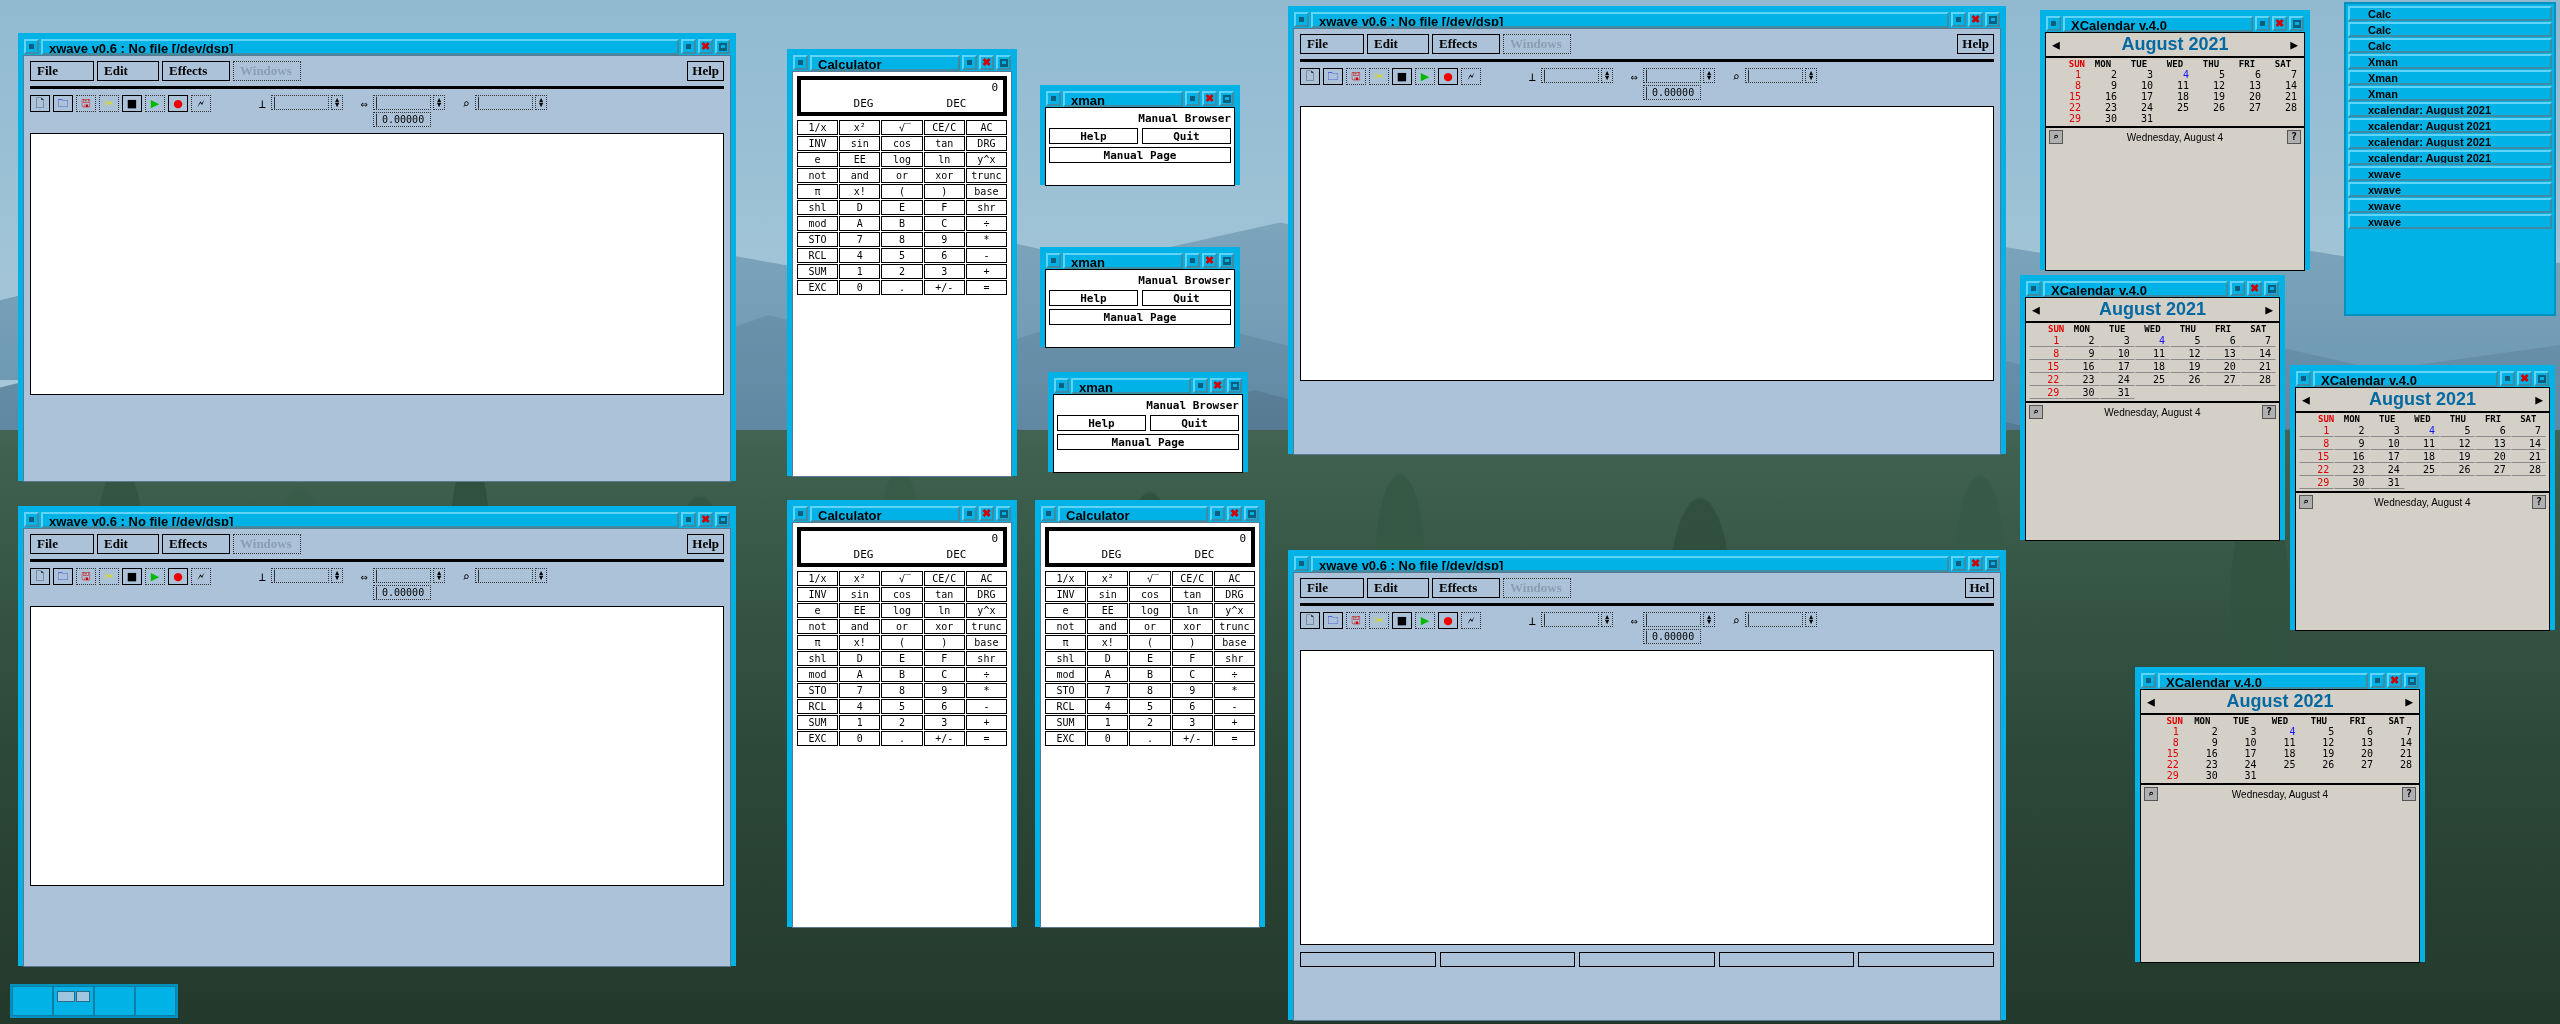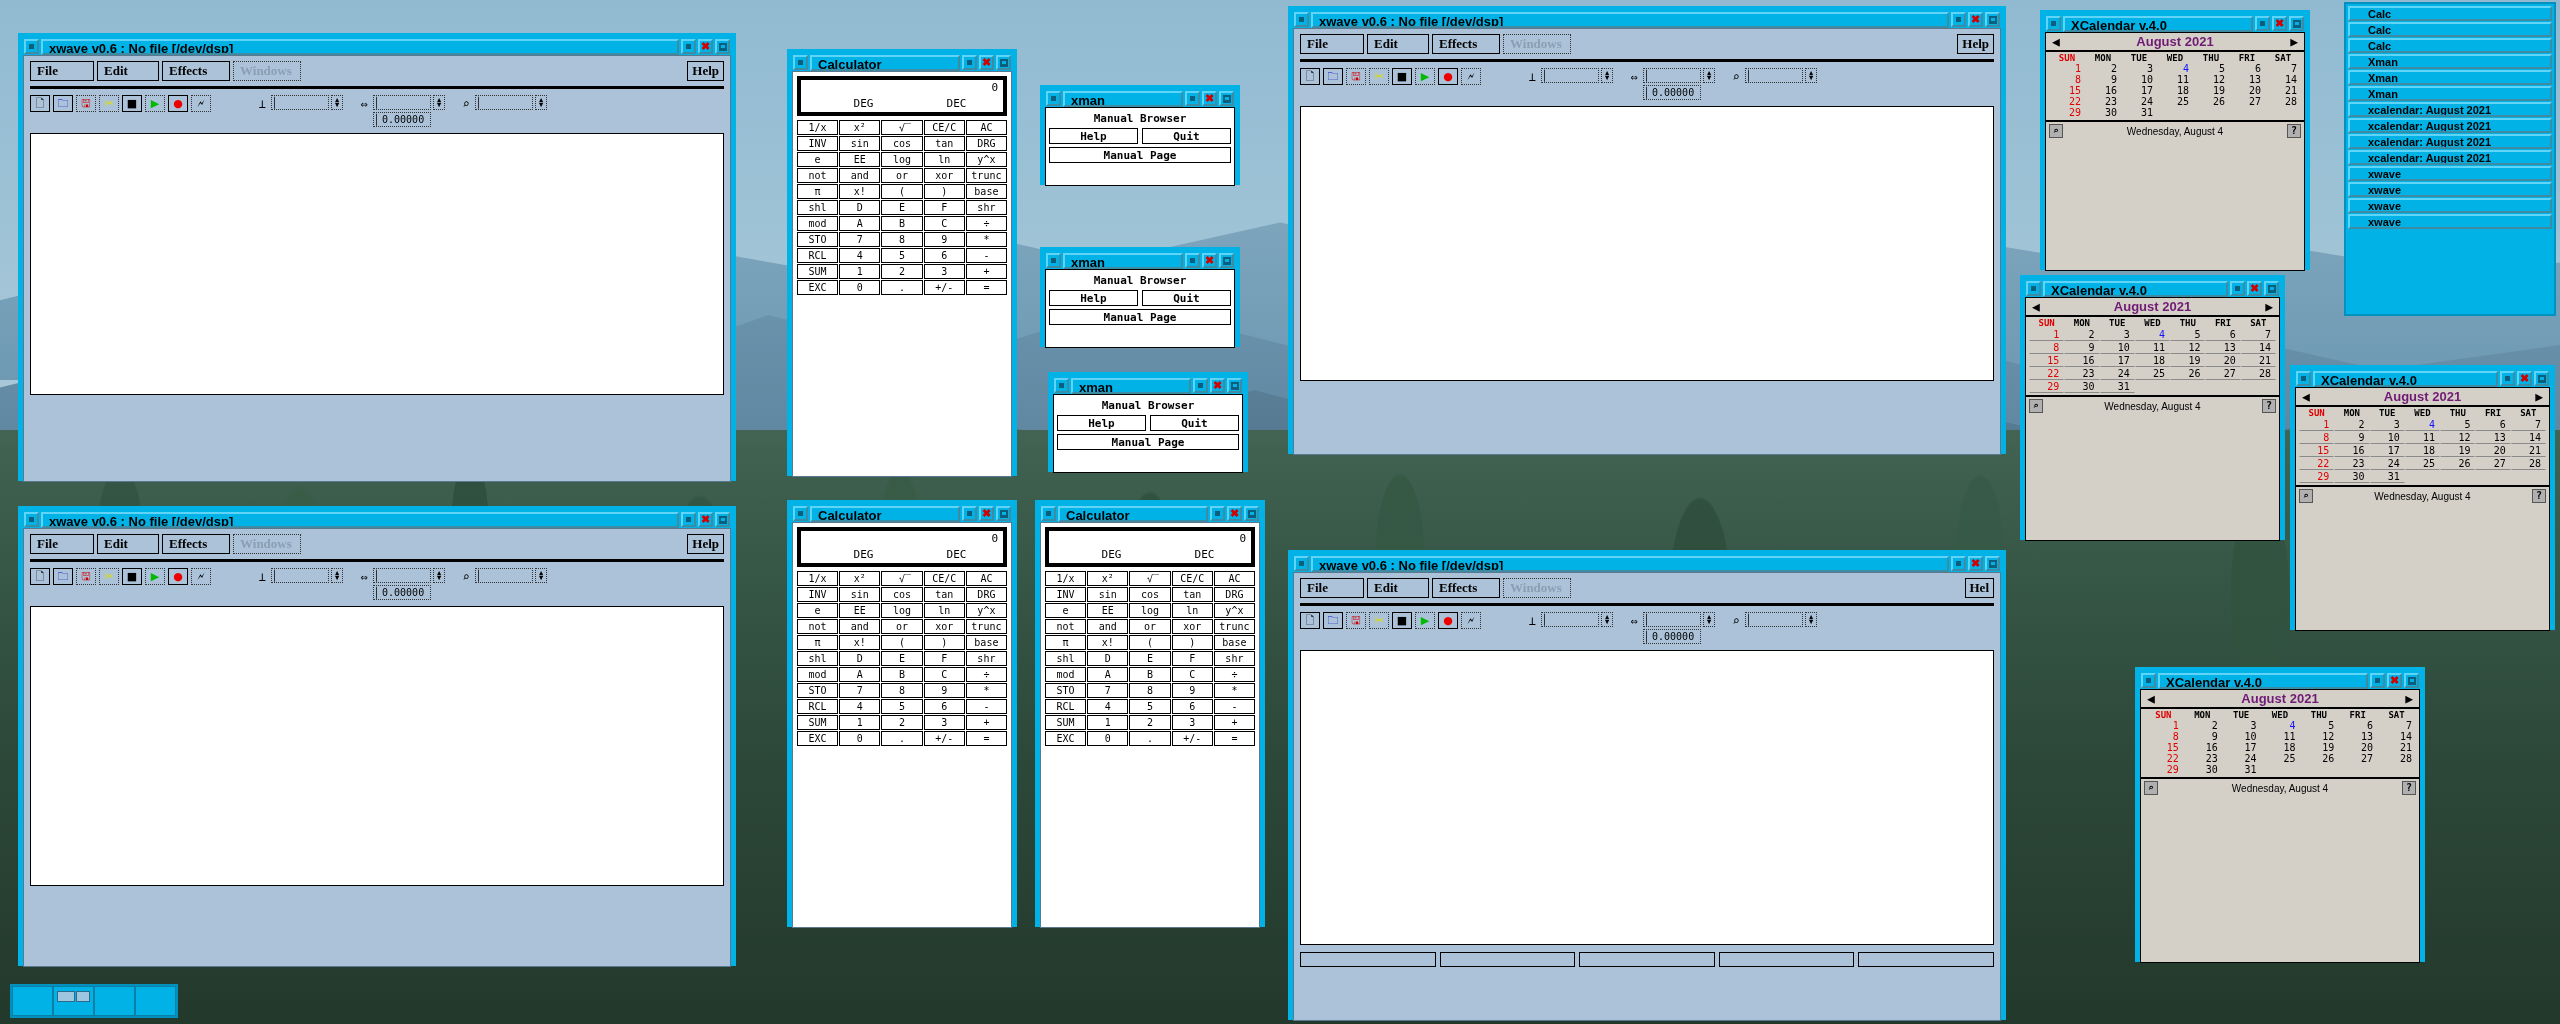--- a/index.html
+++ b/index.html
@@ -75,35 +75,35 @@
   .calc-disp{background:#fff;border:4px solid #000;box-sizing:border-box;margin:4px;position:relative;
     height:40px;font-family:"DejaVu Sans Mono",monospace;}
   .calc-num{position:absolute;right:5px;top:1px;font-size:11px;}
   .calc-mode{position:absolute;bottom:2px;left:16px;right:0;display:flex;justify-content:space-around;font-size:11px;}
   .calc-grid{display:grid;grid-template-columns:repeat(5,1fr);gap:1px;margin:0 4px 4px 4px;}
   .ckey{background:#fff;border:1px solid #000;box-sizing:border-box;text-align:center;
     font-family:"DejaVu Sans Mono",monospace;font-size:10px;line-height:14px;height:15px;overflow:hidden;color:#000;}
 
   
   .xman-body{background:#fff;border:1px solid #000;box-sizing:border-box;padding:3px;}
-  .xman-title{text-align:center;font-family:"DejaVu Sans Mono",monospace;font-weight:bold;font-size:11px;
+  .xman-title{text-align:right;font-family:"DejaVu Sans Mono",monospace;font-weight:bold;font-size:11px;
     color:#000;margin:1px 0 3px 0;}
   .xman-row{display:flex;gap:4px;margin-bottom:3px;}
   .xman-btn{flex:1 1 0;background:#fff;border:1px solid #000;box-sizing:border-box;text-align:center;
     font-family:"DejaVu Sans Mono",monospace;font-weight:bold;font-size:11px;line-height:15px;height:16px;color:#000;}
 
   
   .cal-body{background:#d4d0c8;border:1px solid #000;box-sizing:border-box;}
   .cal-hdr{display:flex;align-items:center;justify-content:space-between;padding:1px 6px;
     border-bottom:2px solid #000;background:#d4d0c8;}
   .cal-arrow{font-size:13px;line-height:13px;color:#000;}
-  .cal-month{font-family:"Liberation Sans",sans-serif;font-weight:bold;font-size:13px;color:#701a75;}
+  .cal-month{font-family:"Liberation Sans",sans-serif;font-weight:bold;font-size:18px;color:#0369a1;}
   .cal-dows{display:grid;grid-template-columns:repeat(7,1fr);padding:1px 3px 0 3px;}
   .cal-dow{text-align:center;font-family:"DejaVu Sans Mono",monospace;font-weight:bold;font-size:9px;color:#000;}
-  .cal-dow.sun{color:#e00000;}
+  .cal-dow.sun{color:#e00000;text-align:right;}
   .cal-days{display:grid;grid-template-columns:repeat(7,1fr);padding:0 3px 2px 3px;}
   .cal-day{text-align:right;padding-right:4px;font-family:"DejaVu Sans Mono",monospace;font-size:10px;
     line-height:11px;color:#000;}
   .cal-day.sun{color:#e00000;}
   .cal-day.today{color:#1414ff;}
   .cal-foot{border-top:2px solid #000;display:flex;align-items:center;justify-content:space-between;padding:2px 3px;}
   .cal-sq{width:14px;height:14px;background:#b0b0b0;border:1px solid #555;box-sizing:border-box;text-align:center;
     font-family:"DejaVu Sans Mono",monospace;font-size:10px;line-height:12px;font-weight:bold;color:#000;}
   .cal-foot-txt{flex:1 1 auto;text-align:center;font-family:Liberation Sans, sans-serif;font-size:10px;color:#000;}
   .cal-alt .cal-day{border:1px solid transparent;border-bottom:1px solid #8a8a8a;}

